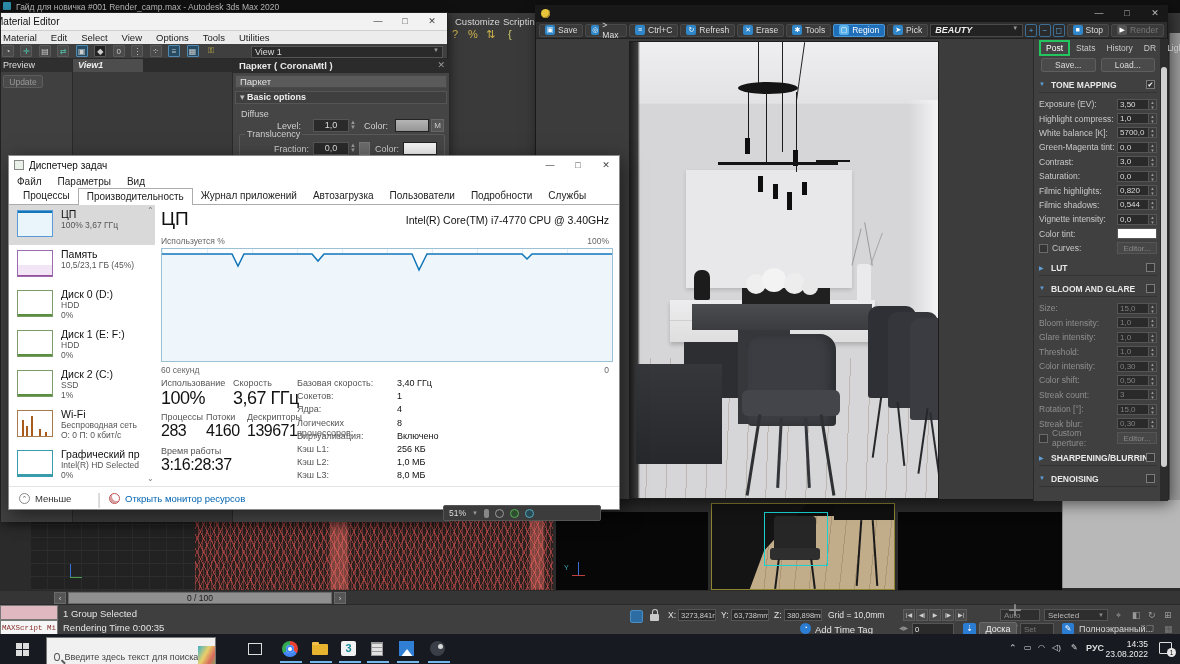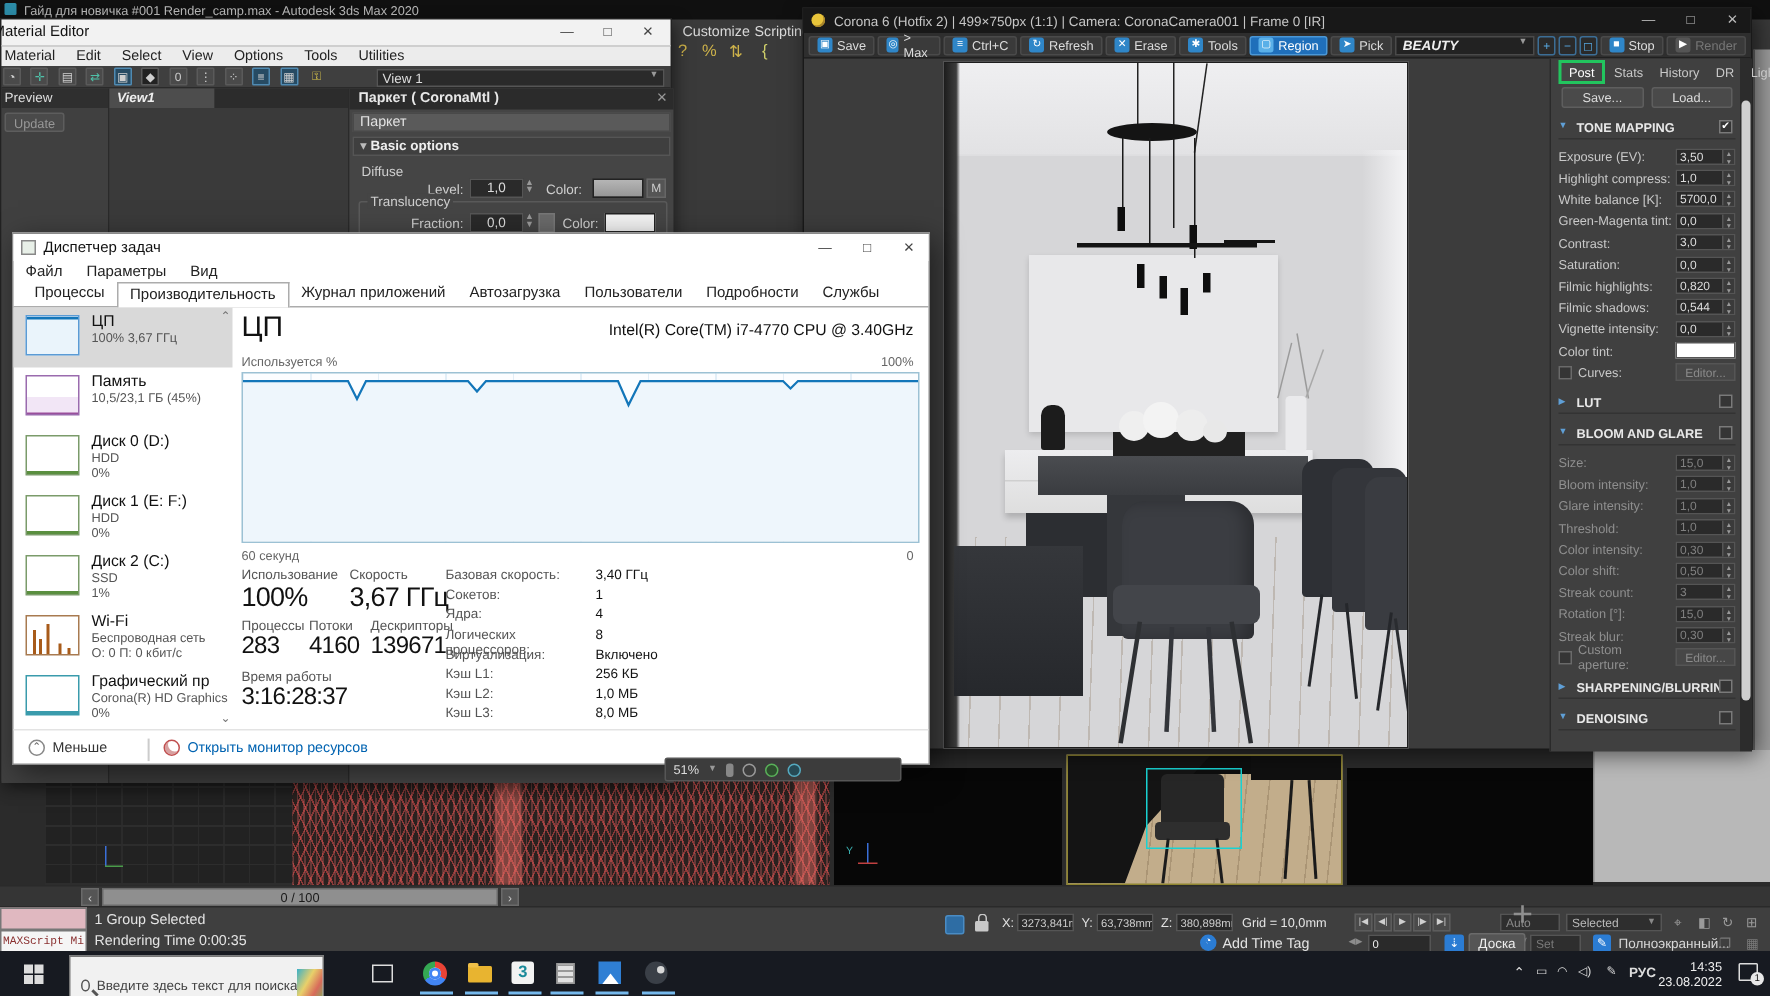--- a/index.html
+++ b/index.html
@@ -372,41 +372,40 @@
     <div class="abs" id="me-params">
       <div class="abs hd">
         <span>Паркет  ( CoronaMtl )</span>
         <span class="x">✕</span>
       </div>
       <div class="abs" id="me-name">Паркет</div>
       <div class="abs" id="me-rollout">
         <span style="color:#bbb;">▾ </span><span>Basic options</span>
       </div>
       <span class="abs me-lbl" style="left:8px;top:50px;">Diffuse</span>
-      <span class="abs me-lbl" style="left:44px;top:62px;width:32px;text-align:right;">Level:</span>
+      <span class="abs me-lbl" style="left:44px;top:62px;width:32px;text-align:left;">Level:</span>
       <div class="abs me-numbox" style="left:80px;top:60px;width:36px;height:13px;">1,0</div>
       <span class="abs me-spin" style="left:117px;top:61px;">▲<br>▼</span>
       <span class="abs me-lbl" style="left:131px;top:62px;">Color:</span>
       <div class="abs me-swatch" style="left:162px;top:60px;width:34px;height:13px;background:linear-gradient(#b5b5b5,#969696);"></div>
       <div class="abs me-mbtn" style="left:198px;top:60px;width:13px;height:13px;">M</div>
       <div class="abs" id="me-group"></div>
       <span class="abs me-lbl" style="left:12px;top:70px;background:#454545;padding:0 2px;">Translucency</span>
       <span class="abs me-lbl" style="left:32px;top:85px;width:44px;text-align:right;">Fraction:</span>
       <div class="abs me-numbox" style="left:80px;top:83px;width:36px;height:13px;">0,0</div>
       <span class="abs me-spin" style="left:117px;top:84px;">▲<br>▼</span>
       <div class="abs" style="left:126px;top:83px;width:11px;height:13px;background:#6a6a6a;border:1px solid #777;"></div>
       <span class="abs me-lbl" style="left:142px;top:85px;">Color:</span>
       <div class="abs me-swatch" style="left:170px;top:83px;width:34px;height:13px;background:#f2f2f2;"></div>
     </div>
   </div>
 
   <div class="abs" id="corona">
     <div class="abs" id="cr-title">
       <div class="abs smiley"></div>
-      <span class="abs nw t">Corona 6 (Hotfix 2) | 499×750px (1:1) | Camera: CoronaCamera001 | Frame 0 [IR]</span>
       <span class="abs wbtn wbtn-dark" style="left:552px;top:2px;width:22px;">—</span>
       <span class="abs wbtn wbtn-dark" style="left:580px;top:2px;width:22px;">□</span>
       <span class="abs wbtn wbtn-dark" style="left:608px;top:2px;width:22px;">✕</span>
     </div>
     <div id="cr-toolbar">
       <div class="cbtn">
           <span class="cico">▣</span>
           <span>Save</span>
         </div>
       <div class="cbtn">
@@ -793,21 +792,21 @@
             <div class="sbname">Wi-Fi</div>
             <div class="sbsub">Беспроводная сеть</div>
             <div class="sbsub">О: 0  П: 0 кбит/с</div>
           </div>
         </div>
 
         <div class="sbitem k-gpu">
           <div class="thumb"></div>
           <div class="sbtext">
             <div class="sbname">Графический пр</div>
-            <div class="sbsub">Corona(R) HD Graphics</div>
+            <div class="sbsub">Intel(R) HD Selected</div>
             <div class="sbsub">0%</div>
           </div>
         </div>
       </div>
     <span class="abs tm-scroll" style="left:138px;top:50px;">⌃</span>
     <span class="abs tm-scroll" style="left:138px;top:318px;">⌄</span>
 
     <span class="abs" id="tm-head" style="left:152px;top:52px;">ЦП</span>
     <span class="abs nw" id="tm-model" style="right:10px;top:58px;">Intel(R) Core(TM) i7-4770 CPU @ 3.40GHz</span>
     <span class="abs tm-small" style="left:152px;top:80px;">Используется %</span>

